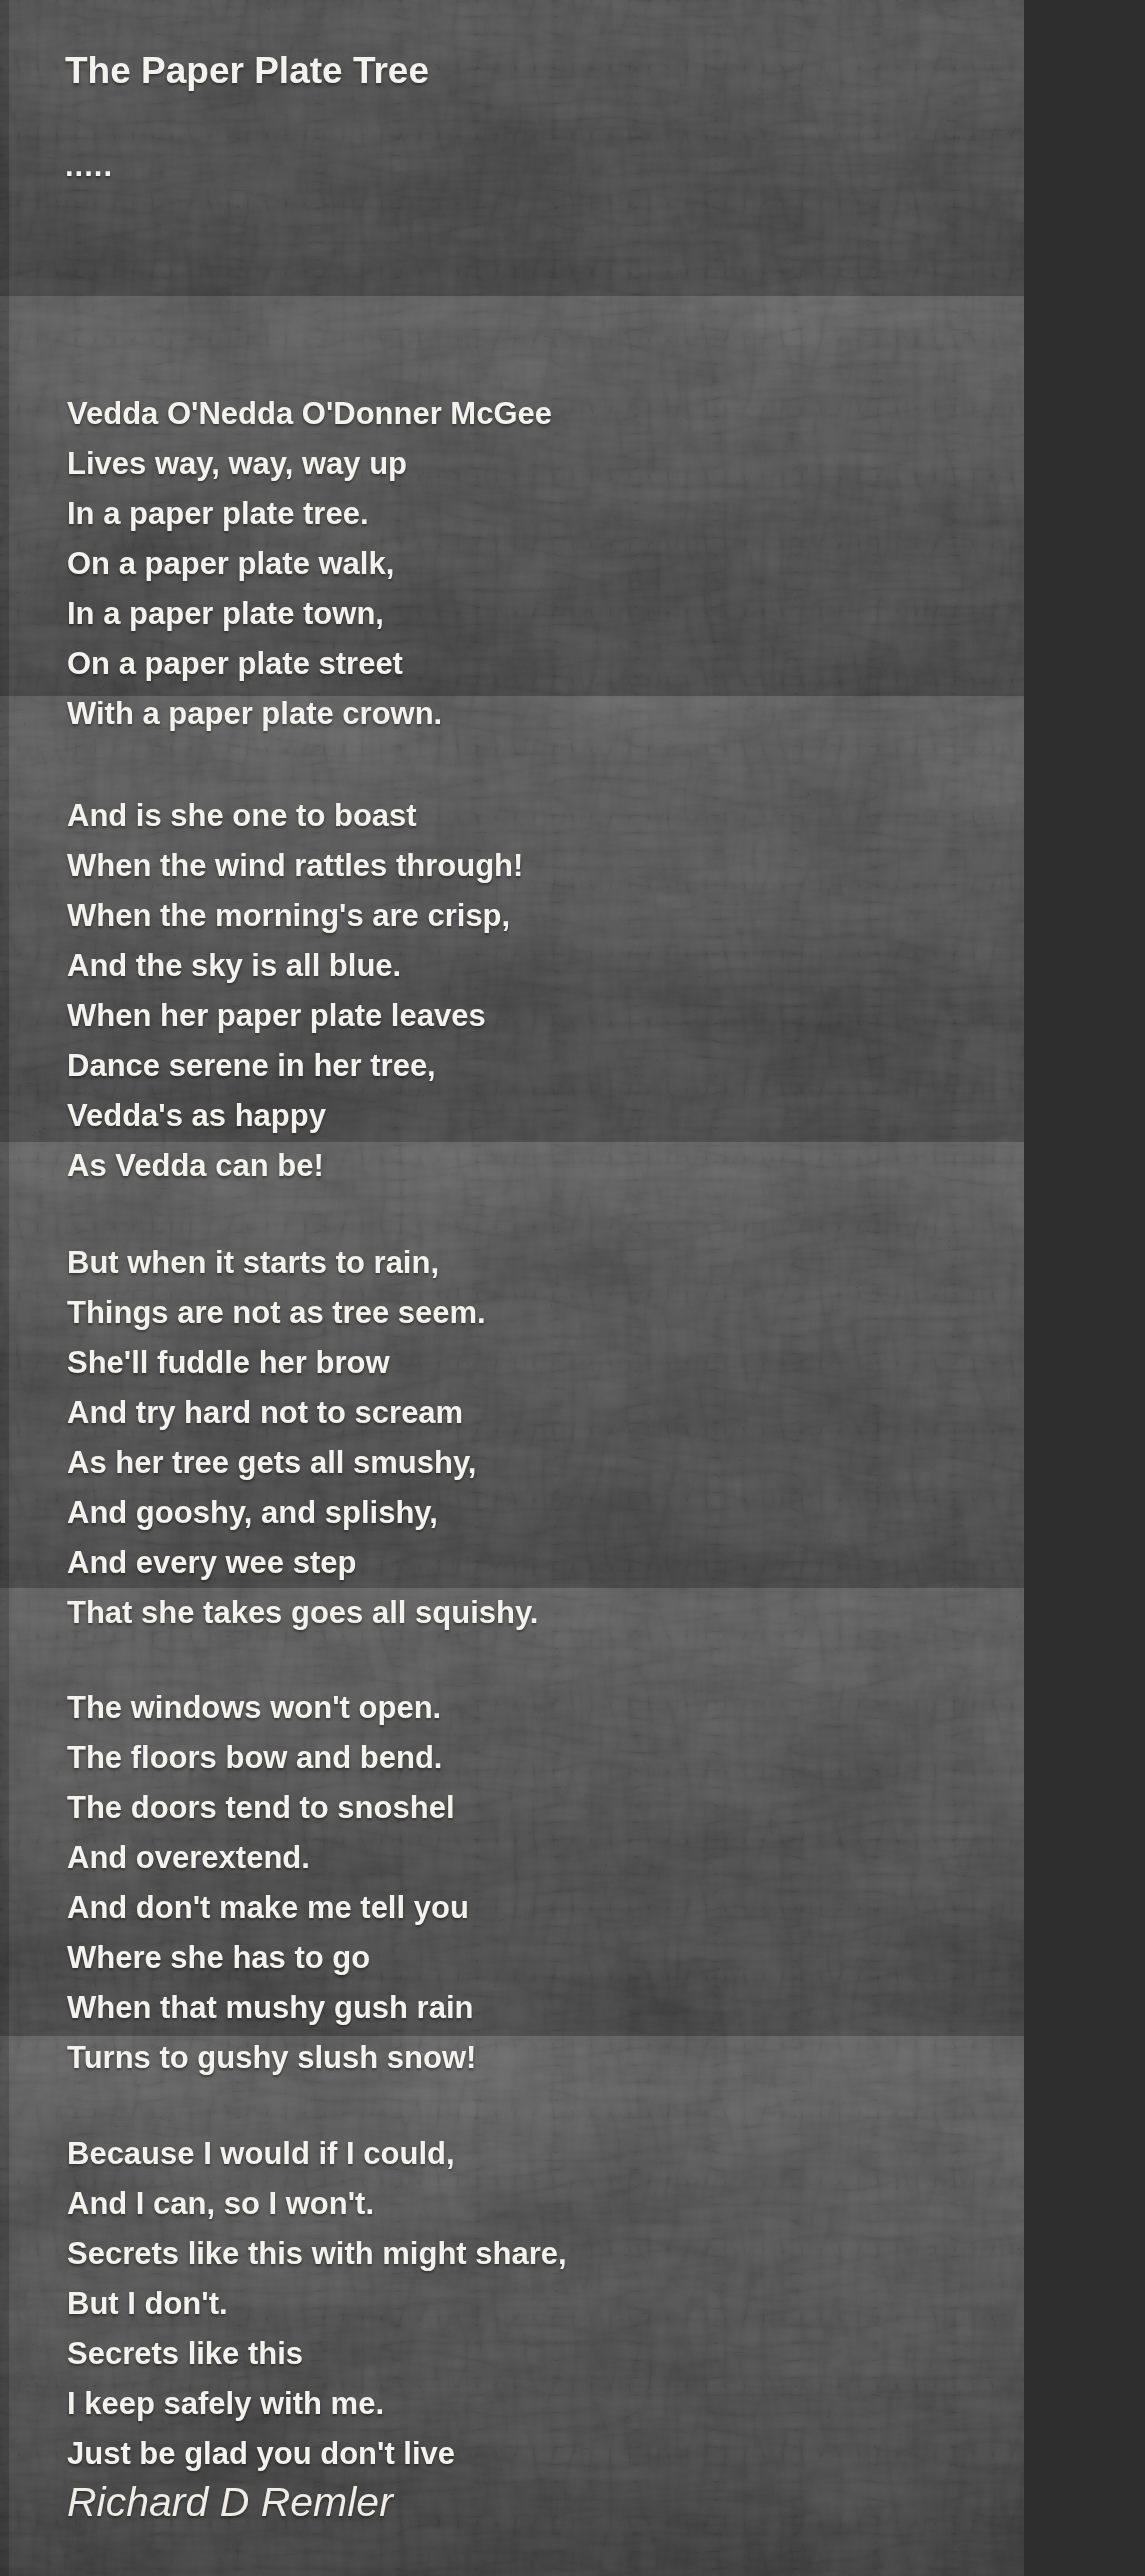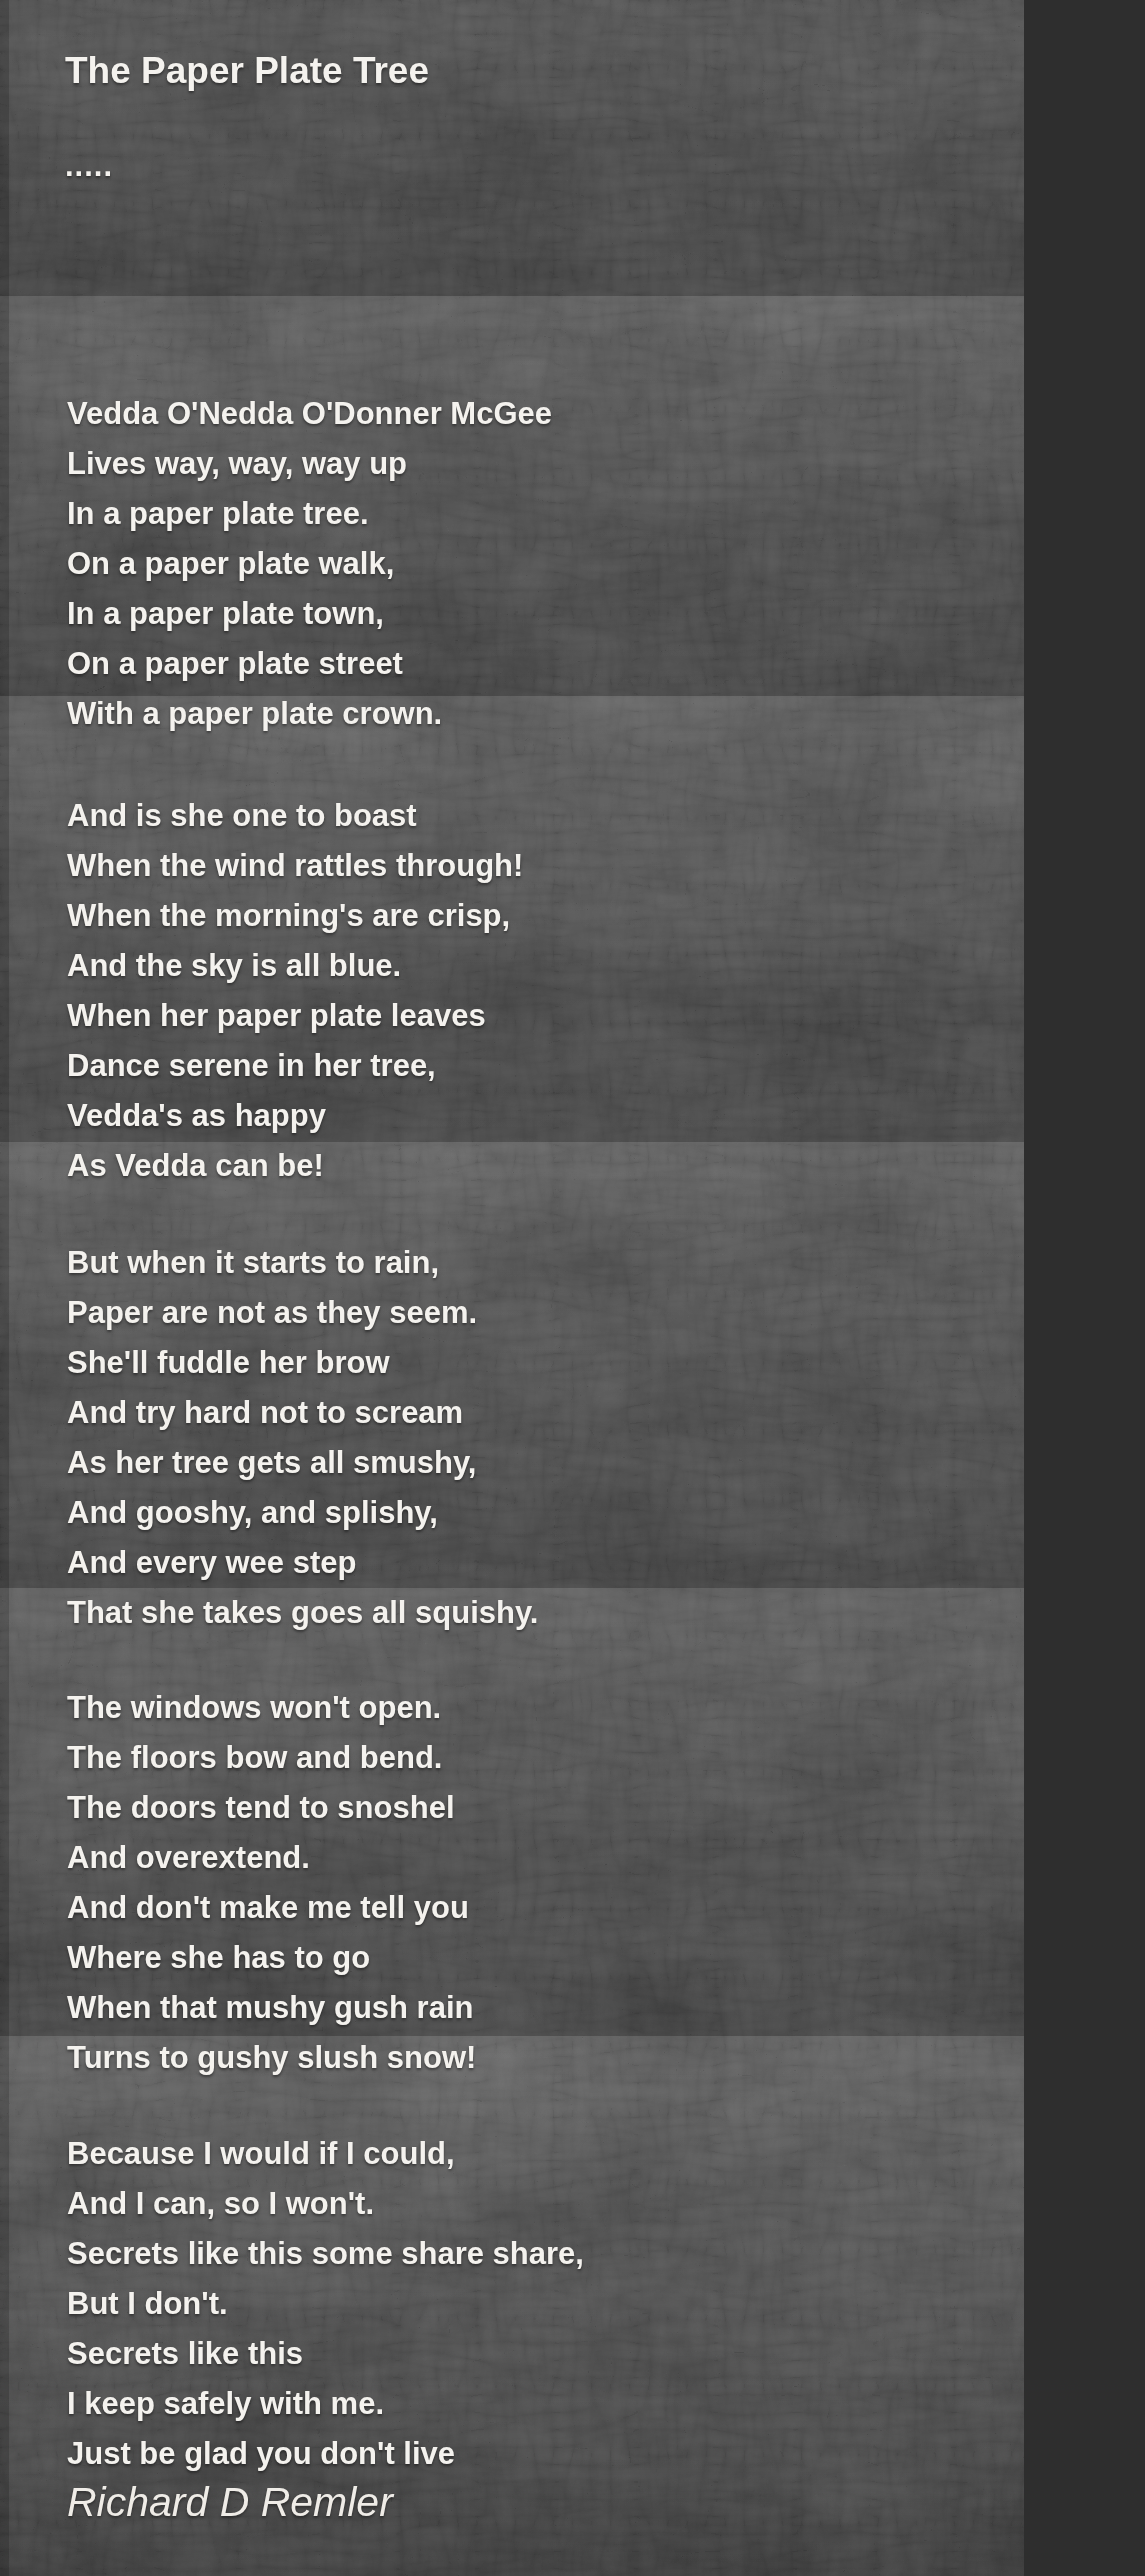--- a/index.html
+++ b/index.html
@@ -124,21 +124,21 @@
       <div class="poem-line">When the morning's are crisp,</div>
       <div class="poem-line">And the sky is all blue.</div>
       <div class="poem-line">When her paper plate leaves</div>
       <div class="poem-line">Dance serene in her tree,</div>
       <div class="poem-line">Vedda's as happy</div>
       <div class="poem-line">As Vedda can be!</div>
     </div>
 
     <div class="stanza stanza-3">
       <div class="poem-line">But when it starts to rain,</div>
-      <div class="poem-line">Paper are not as they seem.</div>
+      <div class="poem-line">Things are not as tree seem.</div>
       <div class="poem-line">She'll fuddle her brow</div>
       <div class="poem-line">And try hard not to scream</div>
       <div class="poem-line">As her tree gets all smushy,</div>
       <div class="poem-line">And gooshy, and splishy,</div>
       <div class="poem-line">And every wee step</div>
       <div class="poem-line">That she takes goes all squishy.</div>
     </div>
 
     <div class="stanza stanza-4">
       <div class="poem-line">The windows won't open.</div>
@@ -147,21 +147,21 @@
       <div class="poem-line">And overextend.</div>
       <div class="poem-line">And don't make me tell you</div>
       <div class="poem-line">Where she has to go</div>
       <div class="poem-line">When that mushy gush rain</div>
       <div class="poem-line">Turns to gushy slush snow!</div>
     </div>
 
     <div class="stanza stanza-5">
       <div class="poem-line">Because I would if I could,</div>
       <div class="poem-line">And I can, so I won't.</div>
-      <div class="poem-line">Secrets like this some share share,</div>
+      <div class="poem-line">Secrets like this with might share,</div>
       <div class="poem-line">But I don't.</div>
       <div class="poem-line">Secrets like this</div>
       <div class="poem-line">I keep safely with me.</div>
       <div class="poem-line">Just be glad you don't live</div>
     </div>
 
     <div class="author">Richard D Remler</div>
 
   </div>
 </div>

